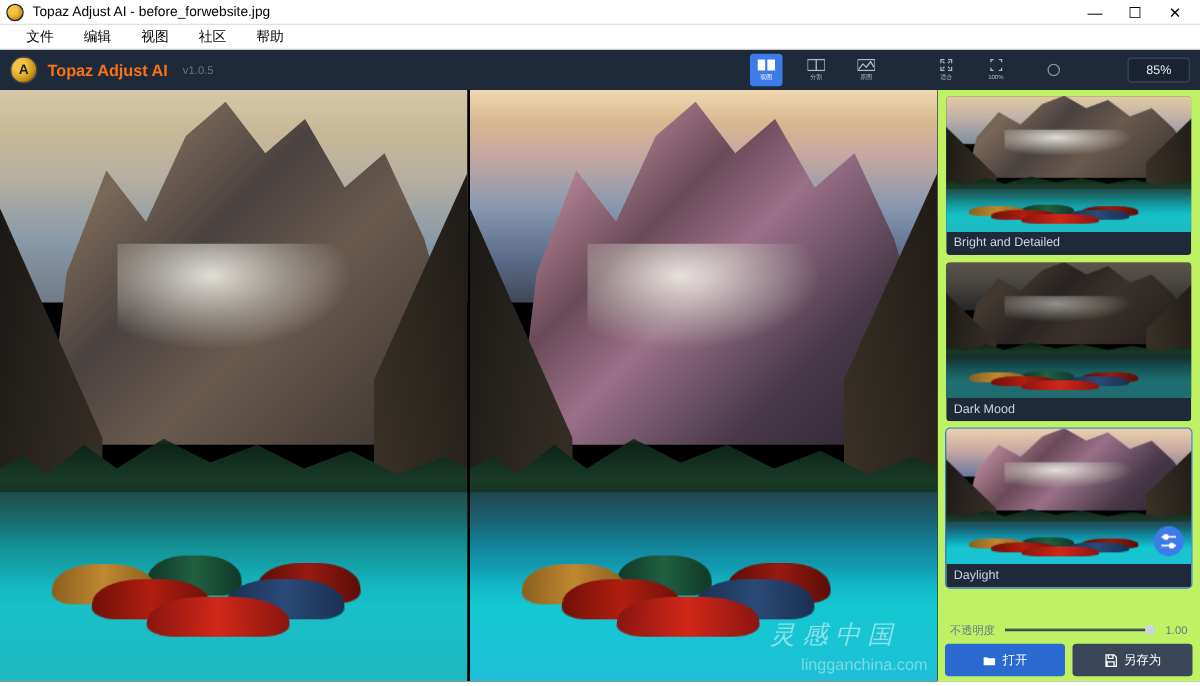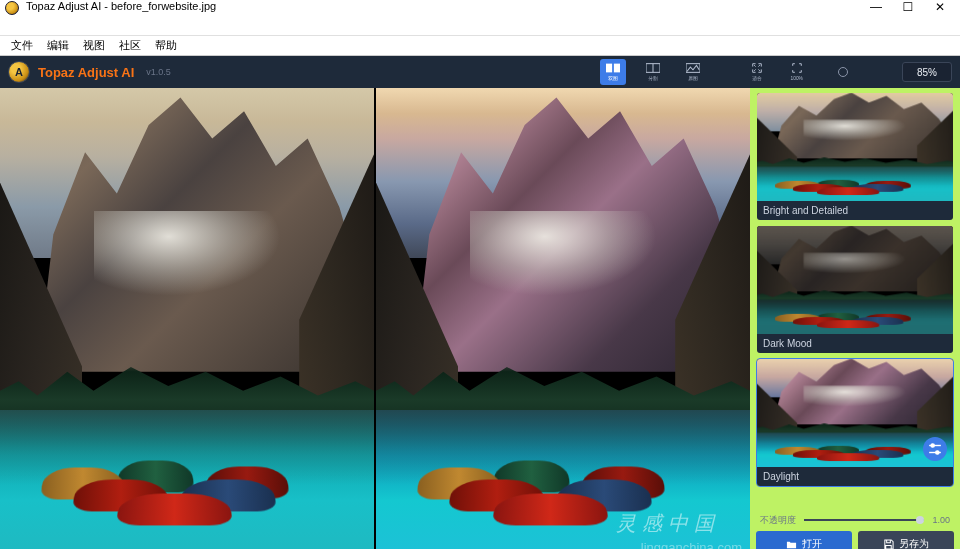--- a/index.html
+++ b/index.html
@@ -1,27 +1,27 @@
 <!DOCTYPE html>
 <html><head>
 <meta charset="utf-8">
 <style>
 * { box-sizing: border-box; margin: 0; padding: 0; font-family: "Microsoft YaHei", -apple-system, sans-serif; }
 body { width: 960px; height: 549px; overflow: hidden; background: #fff; }
 
 
-.titlebar { height: 36px; background: #fff; display: flex; padding: 0 4px; border-bottom: 1px solid #e0e0e0; font-size: 11px; }
+.titlebar { height: 20px; background: #fff; display: flex; align-items: center; padding: 0 4px; border-bottom: 1px solid #e0e0e0; font-size: 11px; }
 .titlebar .icon-wrap { width: 16px; height: 16px; margin-right: 6px; display: flex; align-items: center; justify-content: center; }
 .app-icon { width: 14px; height: 14px; border-radius: 50%; background: radial-gradient(circle at 35% 35%, #f5c542 30%, #c88d12 70%, #1a1a2e 90%); border: 1px solid #1a1a2e; }
 .titlebar .win-controls { margin-left: auto; display: flex; }
 .titlebar .win-controls span { width: 32px; text-align: center; cursor: pointer; font-size: 12px; }
 
 
 .menubar { height: 20px; background: #fff; display: flex; align-items: center; padding: 0 4px; font-size: 11px; border-bottom: 1px solid #ccc; }
-.menubar span { padding: 0 7px; cursor: pointer; }
+.menubar span { padding: 0 7px; cursor: pointer; margin-left: 10px; }
 
 
 .app { height: calc(549px - 44px); background: #1a2332; display: flex; flex-direction: column; }
 
 
 .toolbar { height: 32px; background: #1e2a3a; display: flex; align-items: center; padding: 0 8px; }
 .brand { display: flex; align-items: center; gap: 8px; }
 .brand-logo { width: 22px; height: 22px; border-radius: 50%; background: radial-gradient(circle at 35% 35%, #f5c542 25%, #c88d12 65%, #1a1a2e 95%); border: 1.5px solid #3a4558; display: flex; align-items: center; justify-content: center; color: #1a2332; font-weight: bold; font-size: 11px; }
 .brand-title { color: #f97316; font-size: 13px; font-weight: 700; }
 .brand-ver { color: #6a7488; font-size: 9px; margin-left: 4px; }

